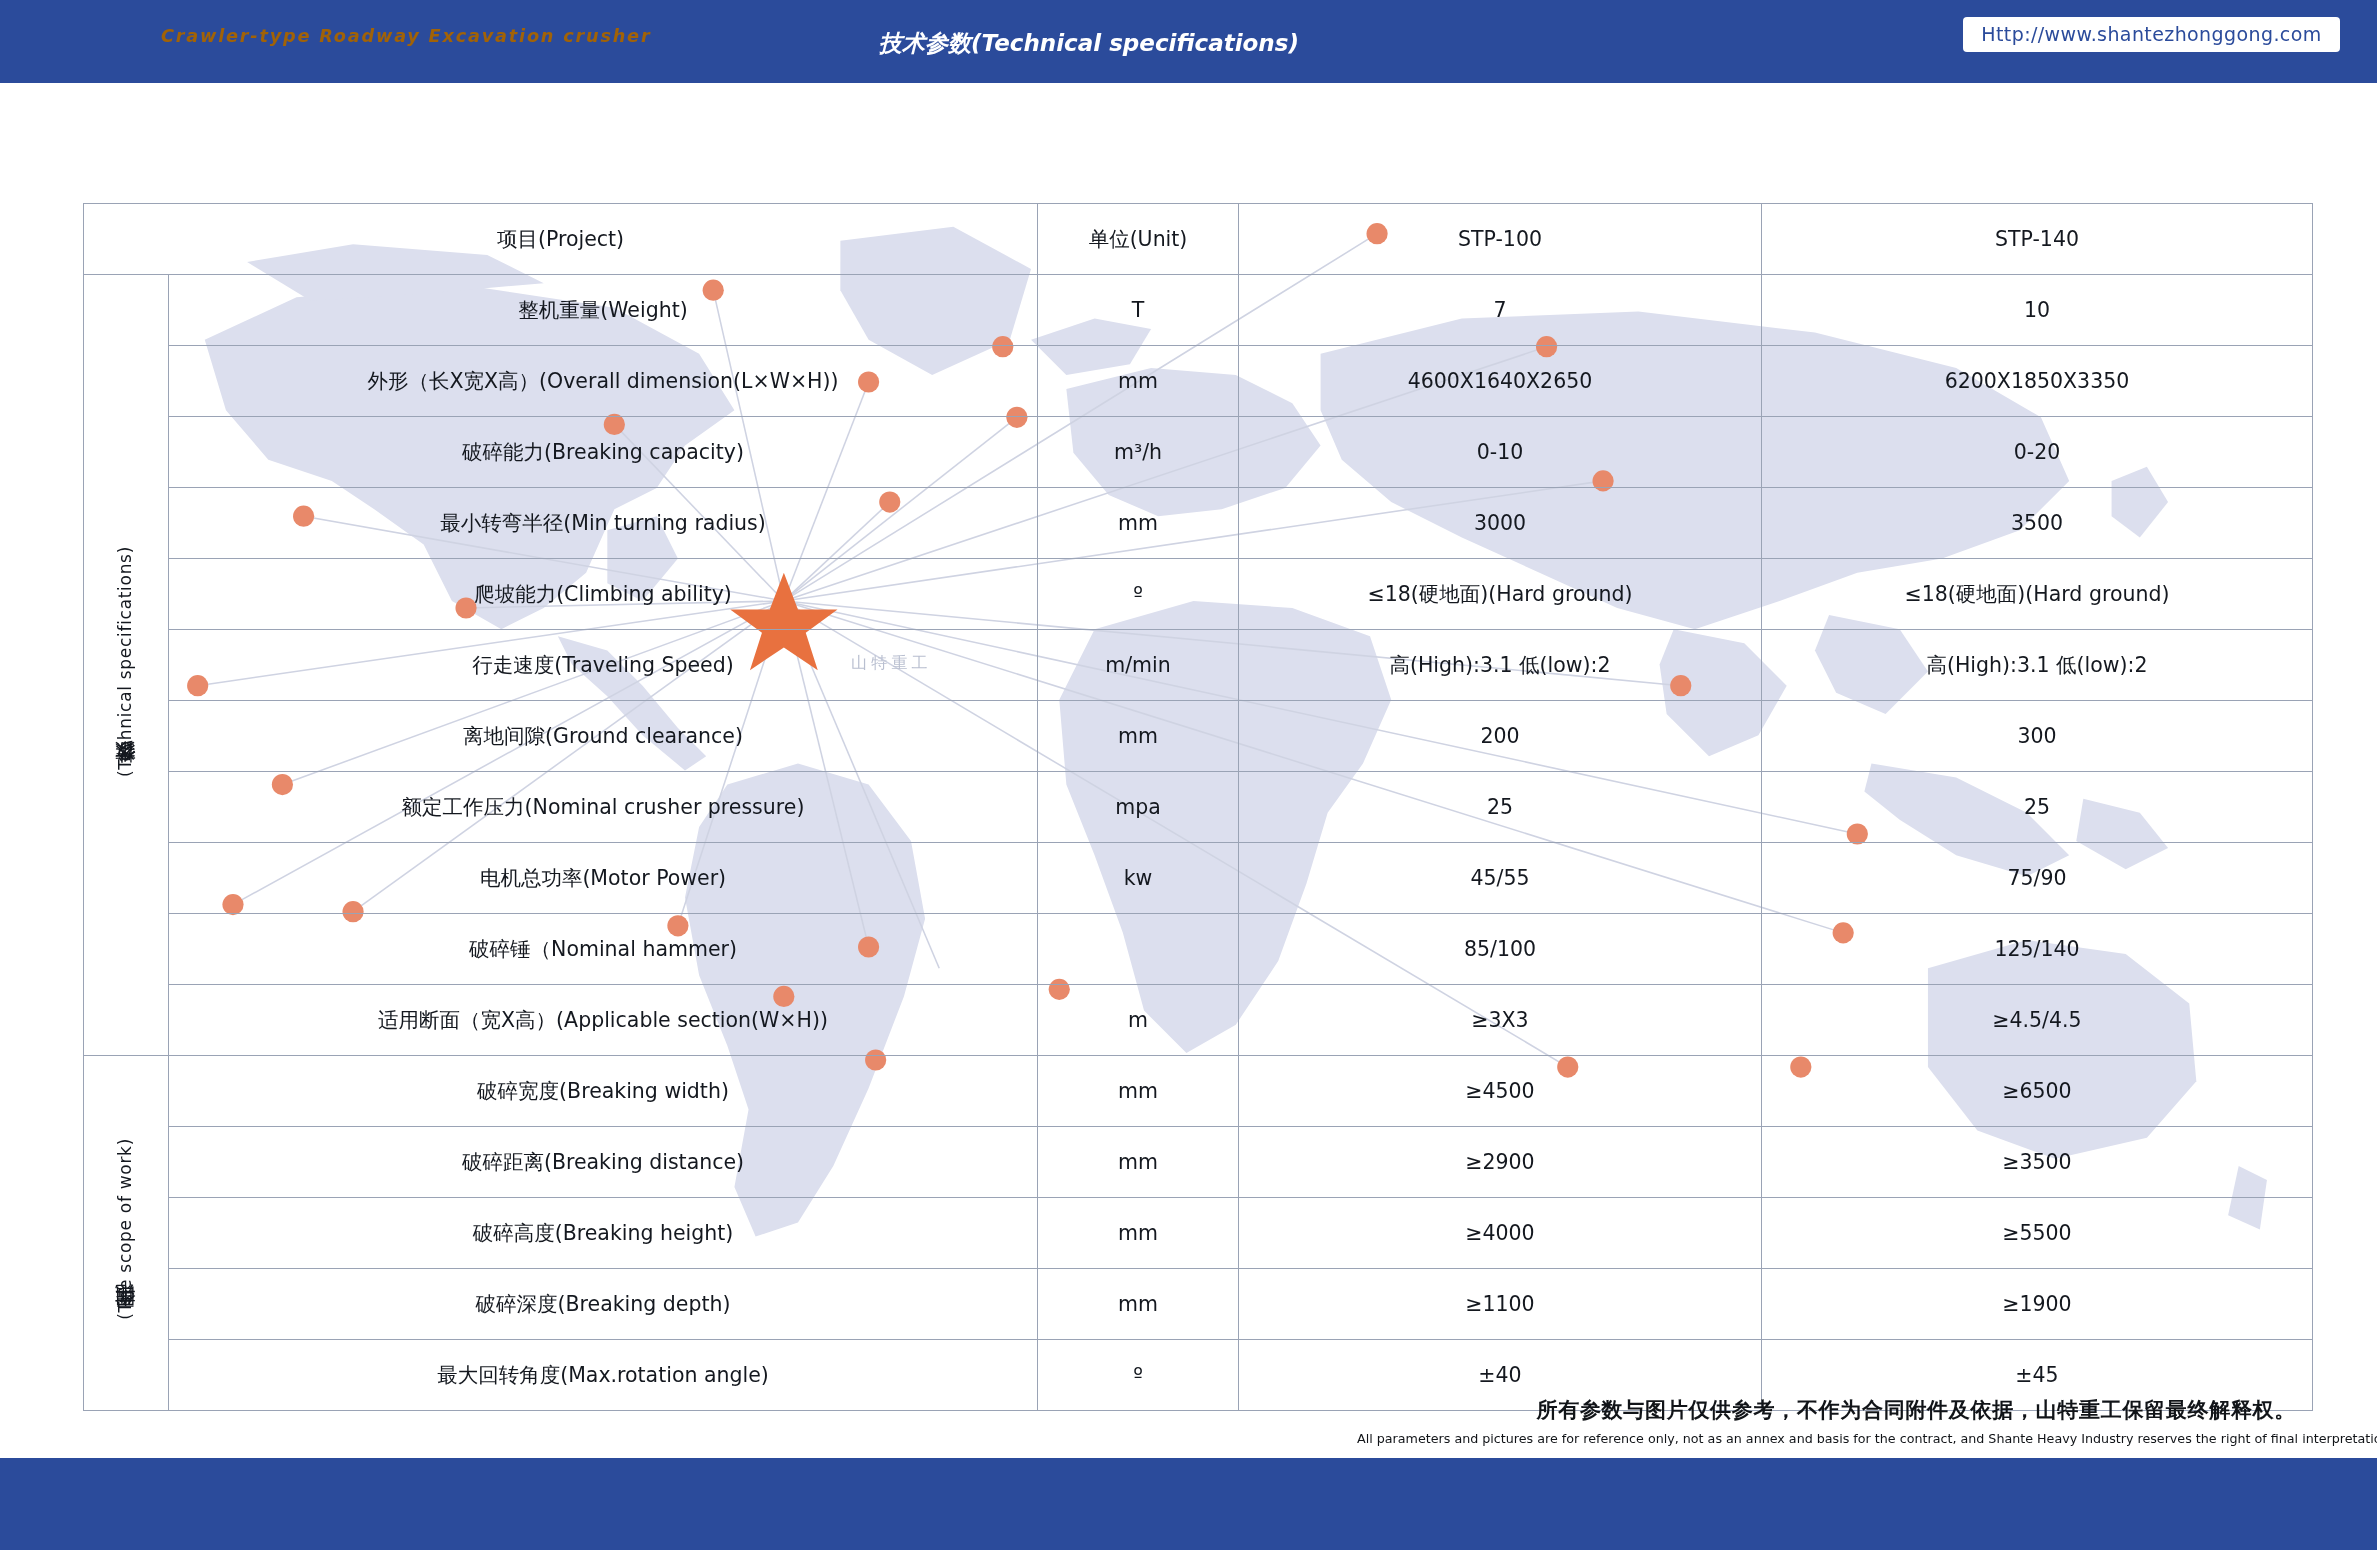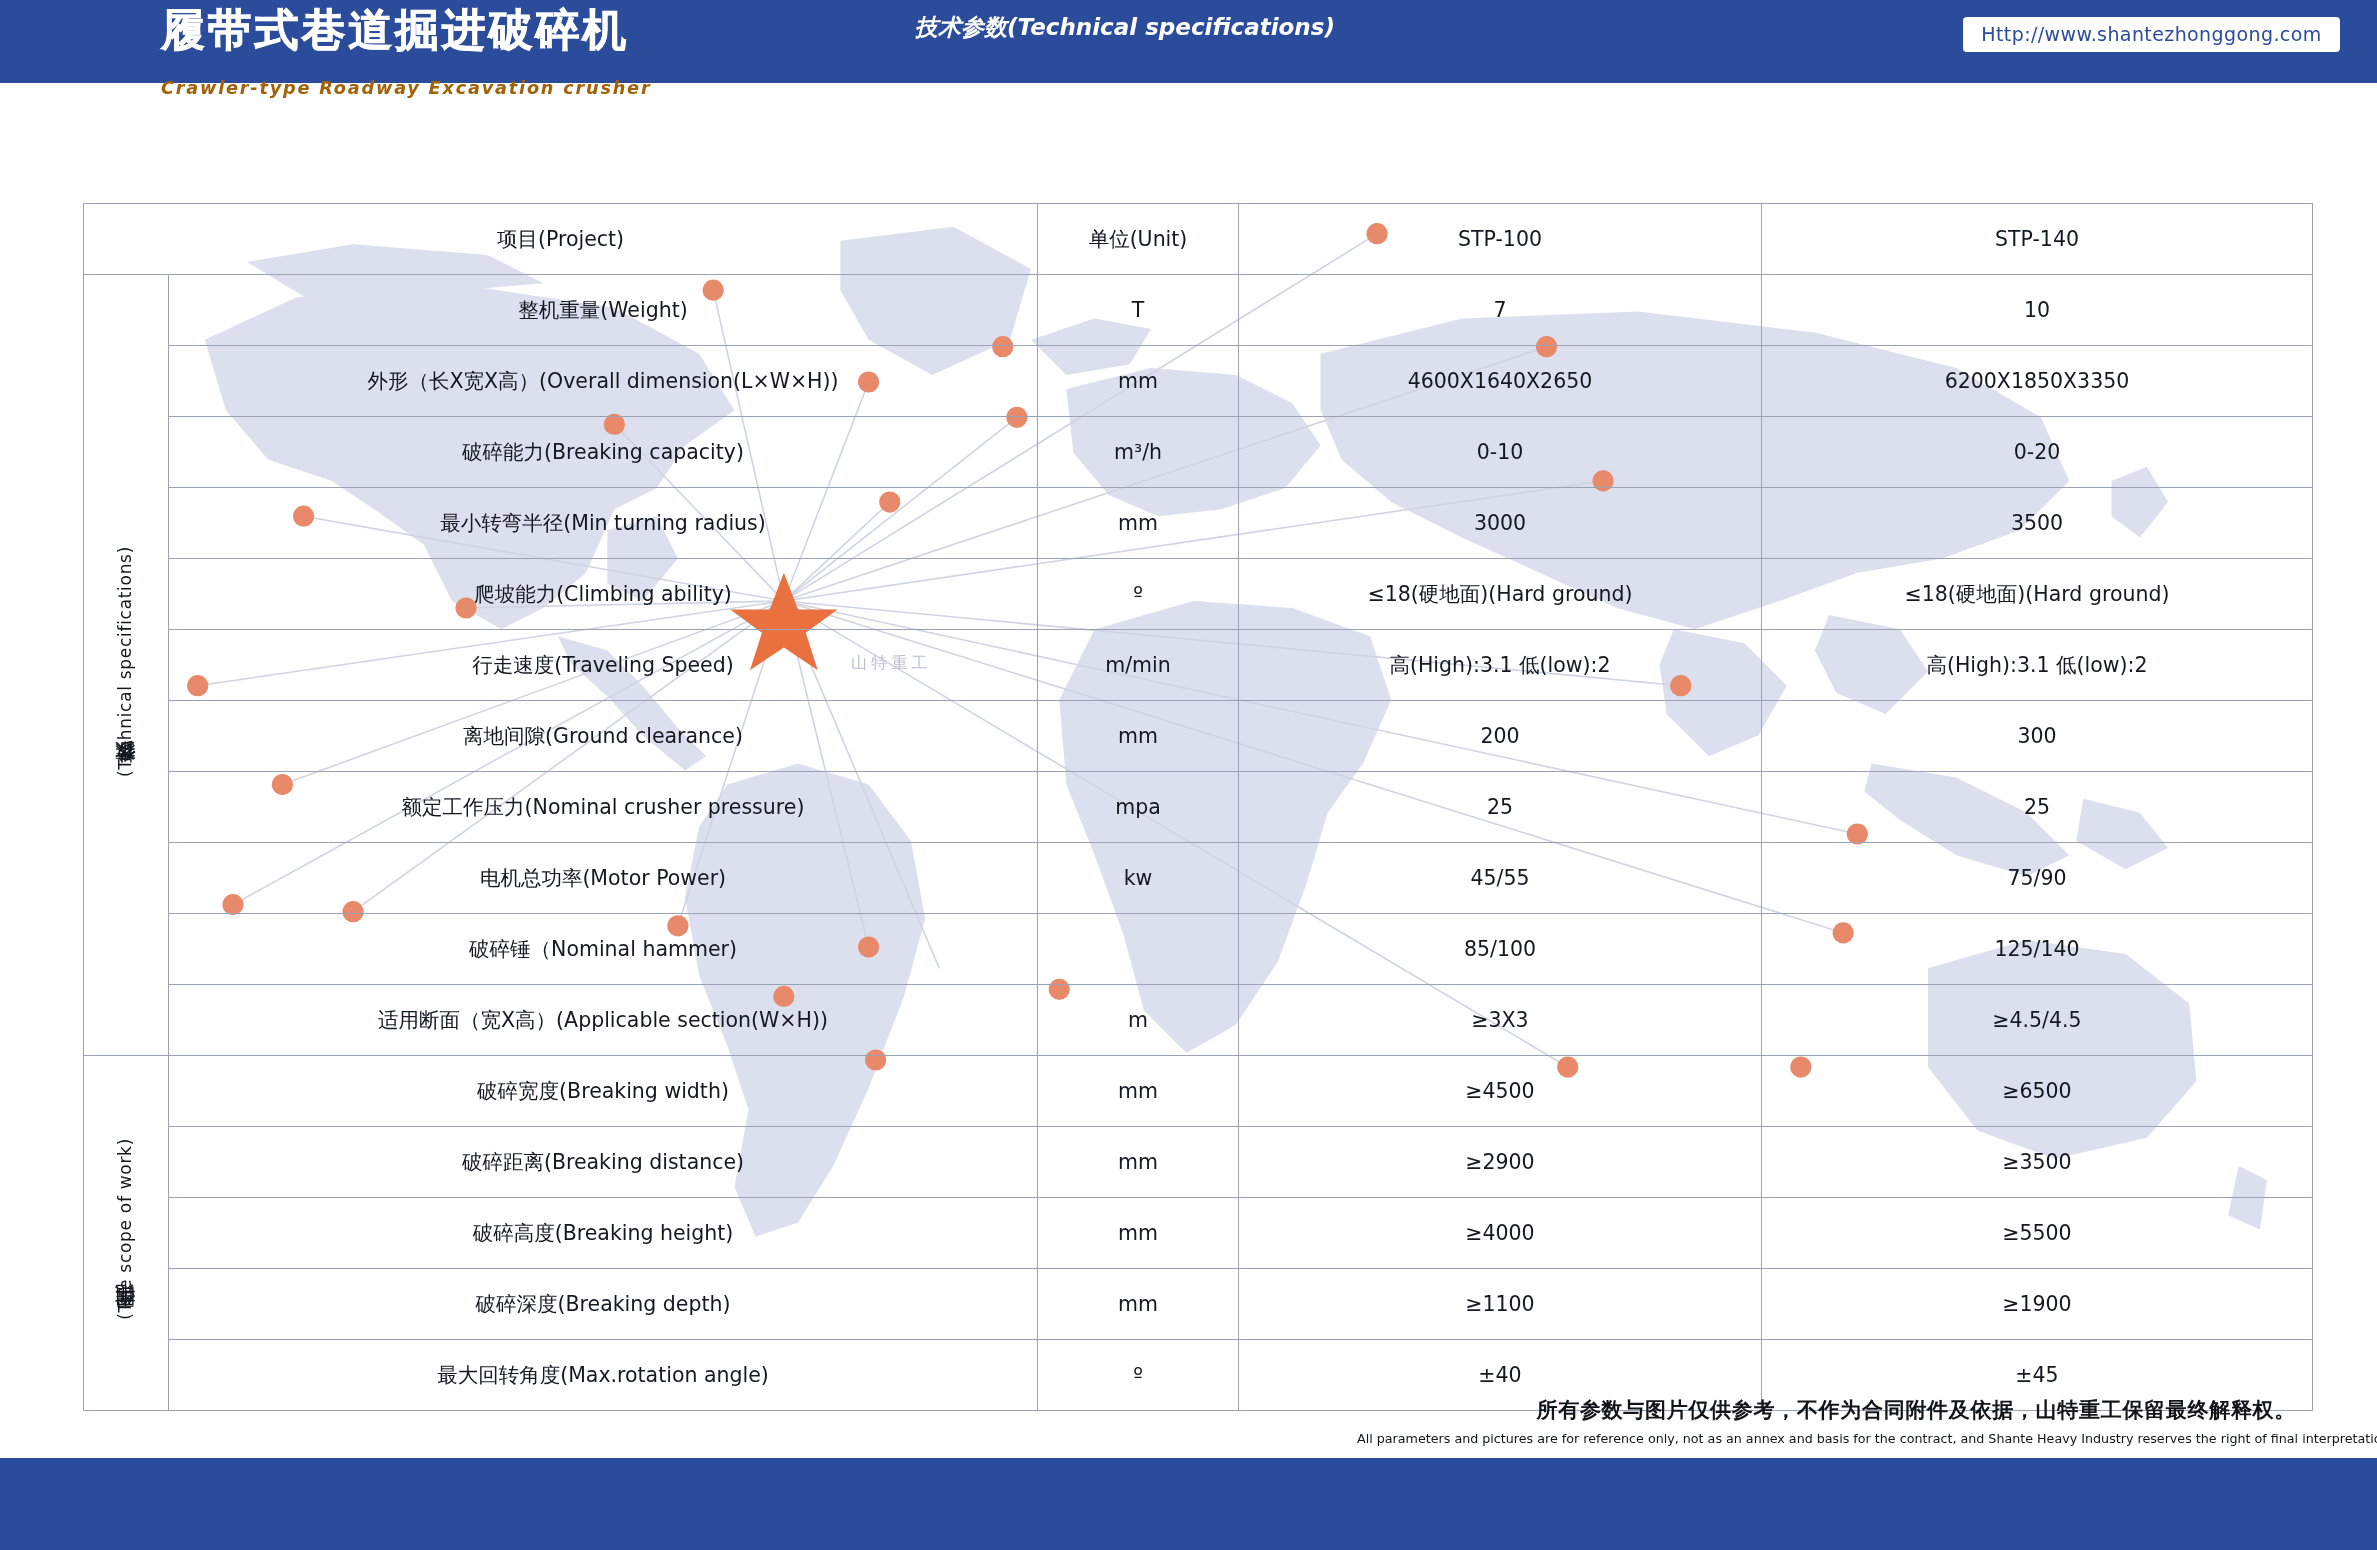--- a/index.html
+++ b/index.html
@@ -48,29 +48,28 @@
     font-weight: bold;
     font-size: 17.7px;
     color: #a16207;
     letter-spacing: 1.8px;
     margin-top: 22px;
     white-space: nowrap;
   }
   .header-sub {
     position: absolute;
     left: 879px;
-    top: 12px;
+    top: 28px;
     font-family: "DejaVu Sans", sans-serif;
     font-weight: bold;
     font-style: italic;
     font-size: 23px;
     color: #ffffff;
     white-space: nowrap;
     z-index: 20;
-    margin-left: 36px;
   }
   .url-box {
     position: absolute;
     right: 37px;
     top: 17px;
     background: #ffffff;
     border-radius: 4px;
     padding: 6.4px 18.4px 6.4px 18.4px;
     z-index: 20;
   }
@@ -279,21 +278,20 @@
 
     <polygon points="940,560 960,612 1016,612 971,645 988,698 940,666 892,698 909,645 864,612 920,612" fill="#e8713f"></polygon>
   </svg>
 </div>
 
 <div class="watermark">山特重工</div>
 
 <div class="header"></div>
 
 <div class="title-block">
-  <div class="title-cn">履带式巷道掘进破碎机</div>
   <div class="title-en">Crawler-type Roadway Excavation crusher</div>
 </div>
 
 <div class="header-sub">技术参数(Technical specifications)</div>
 
 <div class="url-box">
   <span class="url-text">Http://www.shantezhonggong.com</span>
 </div>
 
 <div class="table-wrap">

